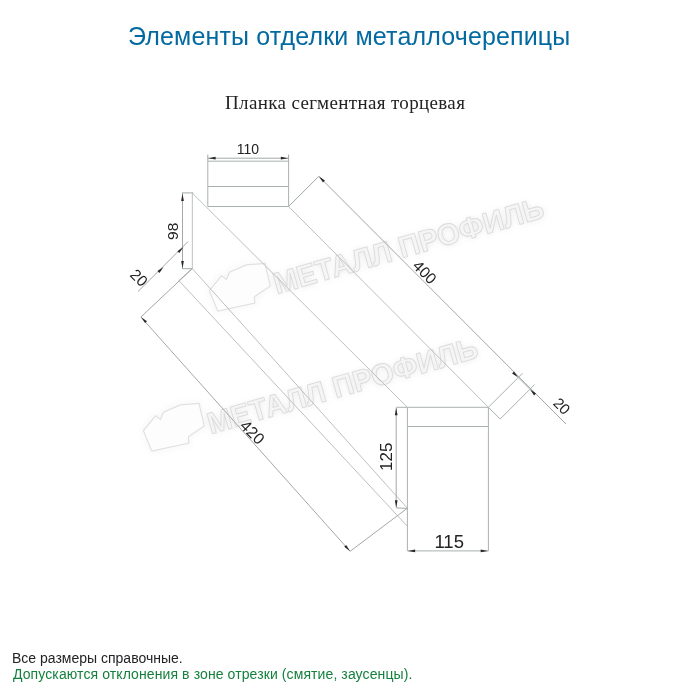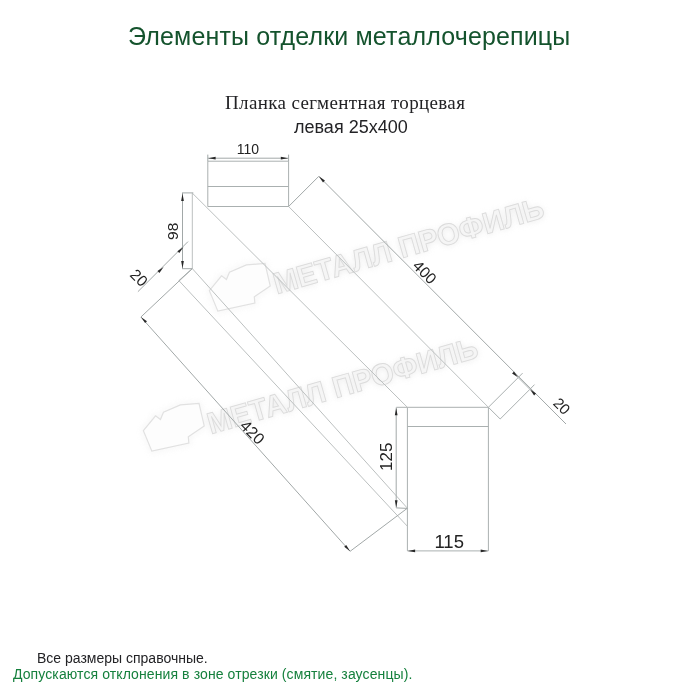--- a/index.html
+++ b/index.html
@@ -1,21 +1,21 @@
 <!DOCTYPE html>
 <html><head>
 <meta charset="utf-8">
 <style>
 html,body{margin:0;padding:0;background:#ffffff;}
 #page{position:relative;width:700px;height:700px;overflow:hidden;background:#fff;font-family:"Liberation Sans",sans-serif;}
 .t{position:absolute;white-space:nowrap;}
-#title{left:128px;top:22px;font-size:25px;color:#14532d;letter-spacing:0.15px;}
+#title{left:128px;top:22px;font-size:25px;color:#0369a1;letter-spacing:0.15px;}
 #sub1{left:225px;top:92px;font-size:19px;color:#232326;letter-spacing:0.35px;font-family:Liberation Serif, serif;}
 #sub2{left:294px;top:116.5px;font-size:18px;color:#232326;letter-spacing:0px;}
-#f1{left:12px;top:650px;font-size:14px;color:#232326;margin-left:25px;}
+#f1{left:12px;top:650px;font-size:14px;color:#232326;}
 #f2{left:13px;top:666px;font-size:14px;color:#15803d;letter-spacing:0.1px;}
 </style>
 </head>
 <body>
 <div id="page">
 <svg width="700" height="700" style="position:absolute;left:0;top:0">
   <defs>
     <filter id="bl" x="-30%" y="-30%" width="160%" height="160%">
           <feGaussianBlur stdDeviation="3"></feGaussianBlur>
         </filter>
@@ -100,16 +100,15 @@
     <text transform="translate(562,405.9) rotate(45)" dominant-baseline="central" font-size="15">20</text>
     <text transform="translate(252.4,432.3) rotate(45)" dominant-baseline="central" font-size="16">420</text>
     <text transform="translate(386.2,456.7) rotate(-90)" dominant-baseline="central" font-size="17">125</text>
     <text transform="translate(449.2,541.7)" dominant-baseline="central" font-size="18.5">115</text>
     <text transform="translate(139.1,277.6) rotate(45)" dominant-baseline="central" font-size="15.5">20</text>
   </g>
 </svg>
 
 <div class="t" id="title">Элементы отделки металлочерепицы</div>
 <div class="t" id="sub1">Планка сегментная торцевая</div>
-<div class="t" id="sub2">левая 25x400</div>
 <div class="t" id="f1">Все размеры справочные.</div>
 <div class="t" id="f2">Допускаются отклонения в зоне отрезки (смятие, заусенцы).</div>
 </div>
 
 </body></html>

